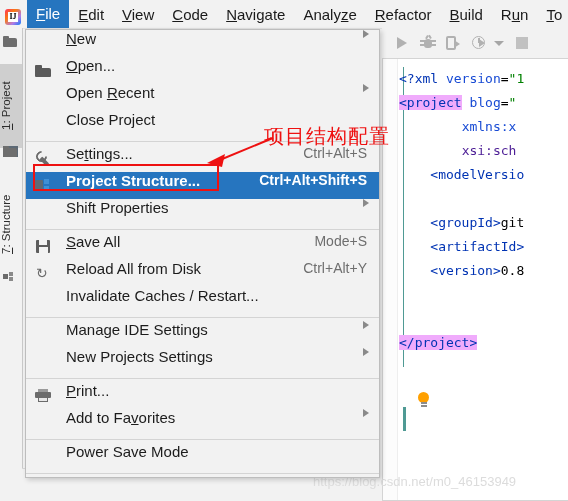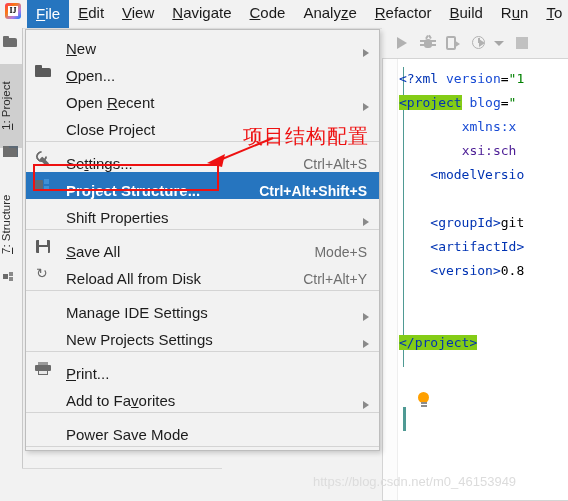--- a/index.html
+++ b/index.html
@@ -5,21 +5,21 @@
   html,body{margin:0;padding:0;}
   body{
     width:568px;height:501px;overflow:hidden;position:relative;
     background:#f2f2f2;
     font-family:"Liberation Sans", sans-serif;
     -webkit-font-smoothing:antialiased;
   }
   
   .menubar{
     position:absolute;left:0;top:0;width:568px;height:28px;
-    background:#f2f2f2;display:flex;align-items:flex-start;
+    background:#f2f2f2;display:flex;align-items:flex-end;
     border-bottom:1px solid #e2e2e2;
   }
   .app-logo{
     width:22px;height:22px;margin-left:2px;margin-right:3px;
     position:relative;flex:0 0 auto;
   }
   .app-logo .sq{
     position:absolute;left:3px;top:3px;width:16px;height:16px;border-radius:3px;
     background:linear-gradient(135deg,#fe315d 0%,#f97a12 35%,#b07ce8 70%,#087cfa 100%);
   }
@@ -94,21 +94,21 @@
   .fold-bar{
     position:absolute;left:20px;top:8px;width:1px;height:300px;background:#4f9a94;
   }
   .fold-bar2{
     position:absolute;left:20px;top:348px;width:3px;height:24px;background:#4f9a94;
   }
   .tg{color:#0033b3;}
   .attr{color:#174ad4;}
   .ns{color:#4c1d95;}
   .txt{color:#000;}
-  .hl{background:#84cc16;}
+  .hl{background:#f0abfc;}
   .bulb{
     position:absolute;left:33px;top:333px;width:15px;height:17px;
   }
   .bulb .b{
     position:absolute;left:2px;top:0;width:11px;height:11px;border-radius:50%;
     background:#ffa000;
   }
   .bulb .s{
     position:absolute;left:4.5px;top:10px;width:6px;height:2px;background:#8c8c8c;
   }
@@ -117,21 +117,21 @@
   }
 
   
   .menu{
     position:absolute;left:25px;top:29px;width:355px;
     background:#f2f2f2;border:1px solid #bdbdbd;box-sizing:border-box;
     box-shadow:2px 2px 5px rgba(0,0,0,.18);
     z-index:40;
   }
   .mi{
-    position:relative;height:27px;display:flex;align-items:flex-end;
+    position:relative;height:27px;display:flex;align-items:flex-start;
     font-size:15px;color:#1c1c1c;cursor:default;
   }
   .mi.sel{background:#2675bf;color:#fff;font-weight:bold;}
   .mi .ico{
     position:absolute;left:9px;top:5px;width:17px;height:17px;
   }
   .mi .lbl{margin-left:40px;white-space:nowrap;}
   .mi .lbl u{text-decoration:underline;}
   .mi .acc{
     position:absolute;right:12px;font-size:14px;color:#6e6e6e;white-space:nowrap;
@@ -165,21 +165,21 @@
   .ic-reload{position:absolute;left:1px;top:2px;width:14px;height:13px;color:#6b6b6b;
     font-size:14px;line-height:13px;font-family:"DejaVu Sans", sans-serif;}
 
   .ic-print{position:absolute;left:0px;top:2px;width:16px;height:13px;}
   .ic-print .body{position:absolute;left:0;top:3px;width:16px;height:6px;background:#6b6b6b;border-radius:1px;}
   .ic-print .top{position:absolute;left:3px;top:0;width:10px;height:3px;background:#9a9a9a;}
   .ic-print .out{position:absolute;left:3px;top:8px;width:10px;height:5px;background:#e8e8e8;border:1px solid #6b6b6b;box-sizing:border-box;}
 
   
   .anno-text{
-    position:absolute;left:243px;top:123px;
+    position:absolute;left:264px;top:123px;
     font-family:"DejaVu Sans", sans-serif;
     font-size:20px;color:#ee1111;white-space:nowrap;z-index:60;
     letter-spacing:1px;
   }
   .anno-box{
     position:absolute;left:33px;top:164px;width:186px;height:27px;
     border:2px solid #ee1111;box-sizing:border-box;z-index:60;
   }
   .anno-arrow{
     position:absolute;left:205px;top:136px;width:70px;height:34px;z-index:61;
@@ -198,22 +198,22 @@
 <body>
 
 <div class="menubar">
   <div class="app-logo">
     <div class="sq"></div>
     <div class="gl">IJ</div>
   </div>
   <div class="mb-item active"><u>F</u>ile</div>
   <div class="mb-item"><u>E</u>dit</div>
   <div class="mb-item"><u>V</u>iew</div>
+  <div class="mb-item"><u>C</u>ode</div>
   <div class="mb-item"><u>N</u>avigate</div>
-  <div class="mb-item"><u>C</u>ode</div>
   <div class="mb-item">Analy<u>z</u>e</div>
   <div class="mb-item"><u>R</u>efactor</div>
   <div class="mb-item"><u>B</u>uild</div>
   <div class="mb-item">R<u>u</u>n</div>
   <div class="mb-item"><u>T</u>o</div>
 </div>
 
 <div class="left-stripe">
   <div class="stripe-icon" style="top:8px;">
     <div class="folder-ico"></div>
@@ -333,20 +333,23 @@
       <span class="lbl"><u>S</u>ave All</span>
       <span class="acc">Mode+S</span>
     </div>
     <div class="mi">
       <span class="ico">
         <span class="ic-reload">↻</span>
       </span>
       <span class="lbl">Reload All from Disk</span>
       <span class="acc">Ctrl+Alt+Y</span>
     </div>
+    <div class="mi">
+      <span class="lbl">Invalidate Caches / Restart...</span>
+    </div>
     <div class="sep"></div>
     <div class="mi">
       <span class="lbl">Manage IDE Settings</span>
       <span class="arrow"></span>
     </div>
     <div class="mi">
       <span class="lbl">New Projects Settings</span>
       <span class="arrow"></span>
     </div>
     <div class="sep"></div>

